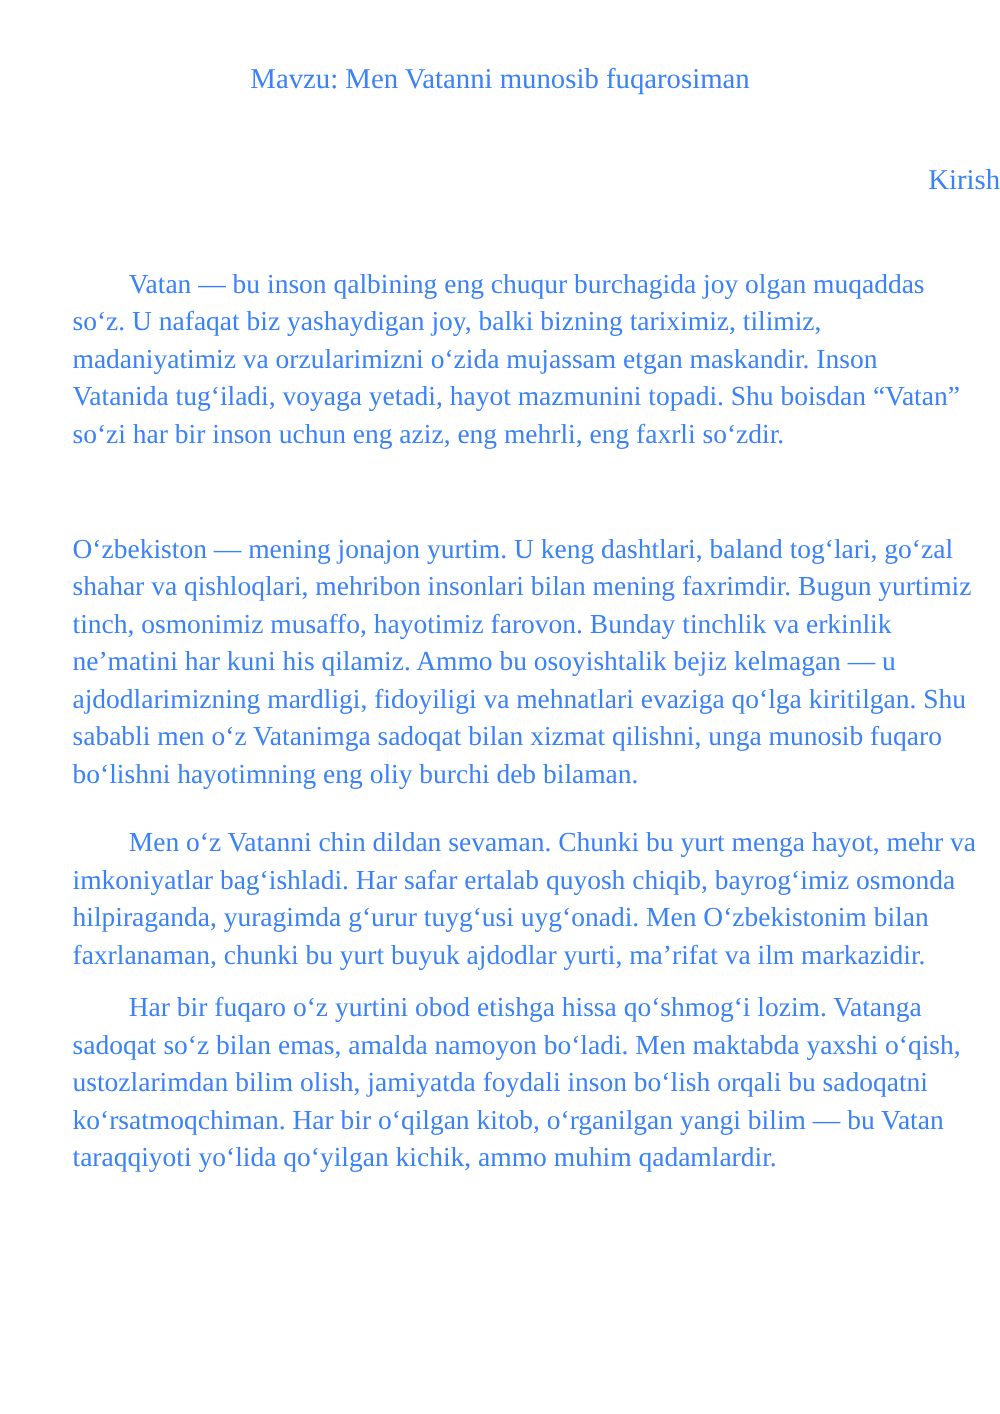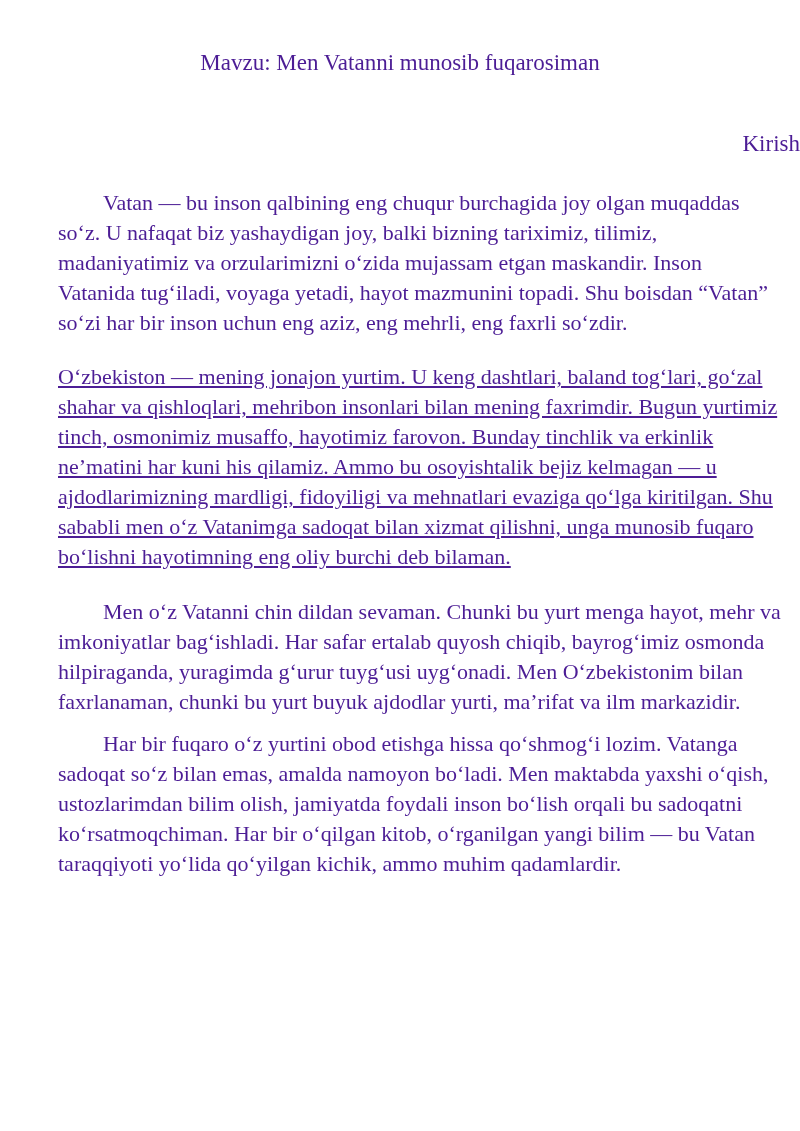--- a/index.html
+++ b/index.html
@@ -5,21 +5,21 @@
   html, body {
     margin: 0;
     padding: 0;
     background: #ffffff;
   }
   .page {
     position: relative;
     width: 800px;
     height: 1131px;
     background: #ffffff;
-    color: #4c1d95;
+    color: #3b82f6;
     font-family: "Liberation Serif", "DejaVu Serif", serif;
     font-size: 22px;
     line-height: 30px;
     overflow: hidden;
   }
   .doc-title {
     margin: 0;
     padding-top: 48px;
     text-align: center;
     font-size: 23px;
@@ -38,22 +38,22 @@
     width: 724px;
     text-align: left;
   }
   .para {
     margin: 0;
     padding: 0;
   }
   .para.indent {
     text-indent: 45px;
   }
-  .para.p1 { margin-top: 29px; }
-  .para.p2 { margin-top: 24px; text-decoration: underline; }
+  .para.p1 { margin-top: 53px; }
+  .para.p2 { margin-top: 62px; }
   .para.p3 { margin-top: 25px; }
   .para.p4 { margin-top: 12px; font-family: Liberation Serif, serif; }
 </style>
 </head>
 <body>
 
 <div class="page">
   <h1 class="doc-title">Mavzu: Men Vatanni munosib fuqarosiman</h1>
 
   <h2 class="doc-heading">Kirish</h2>

